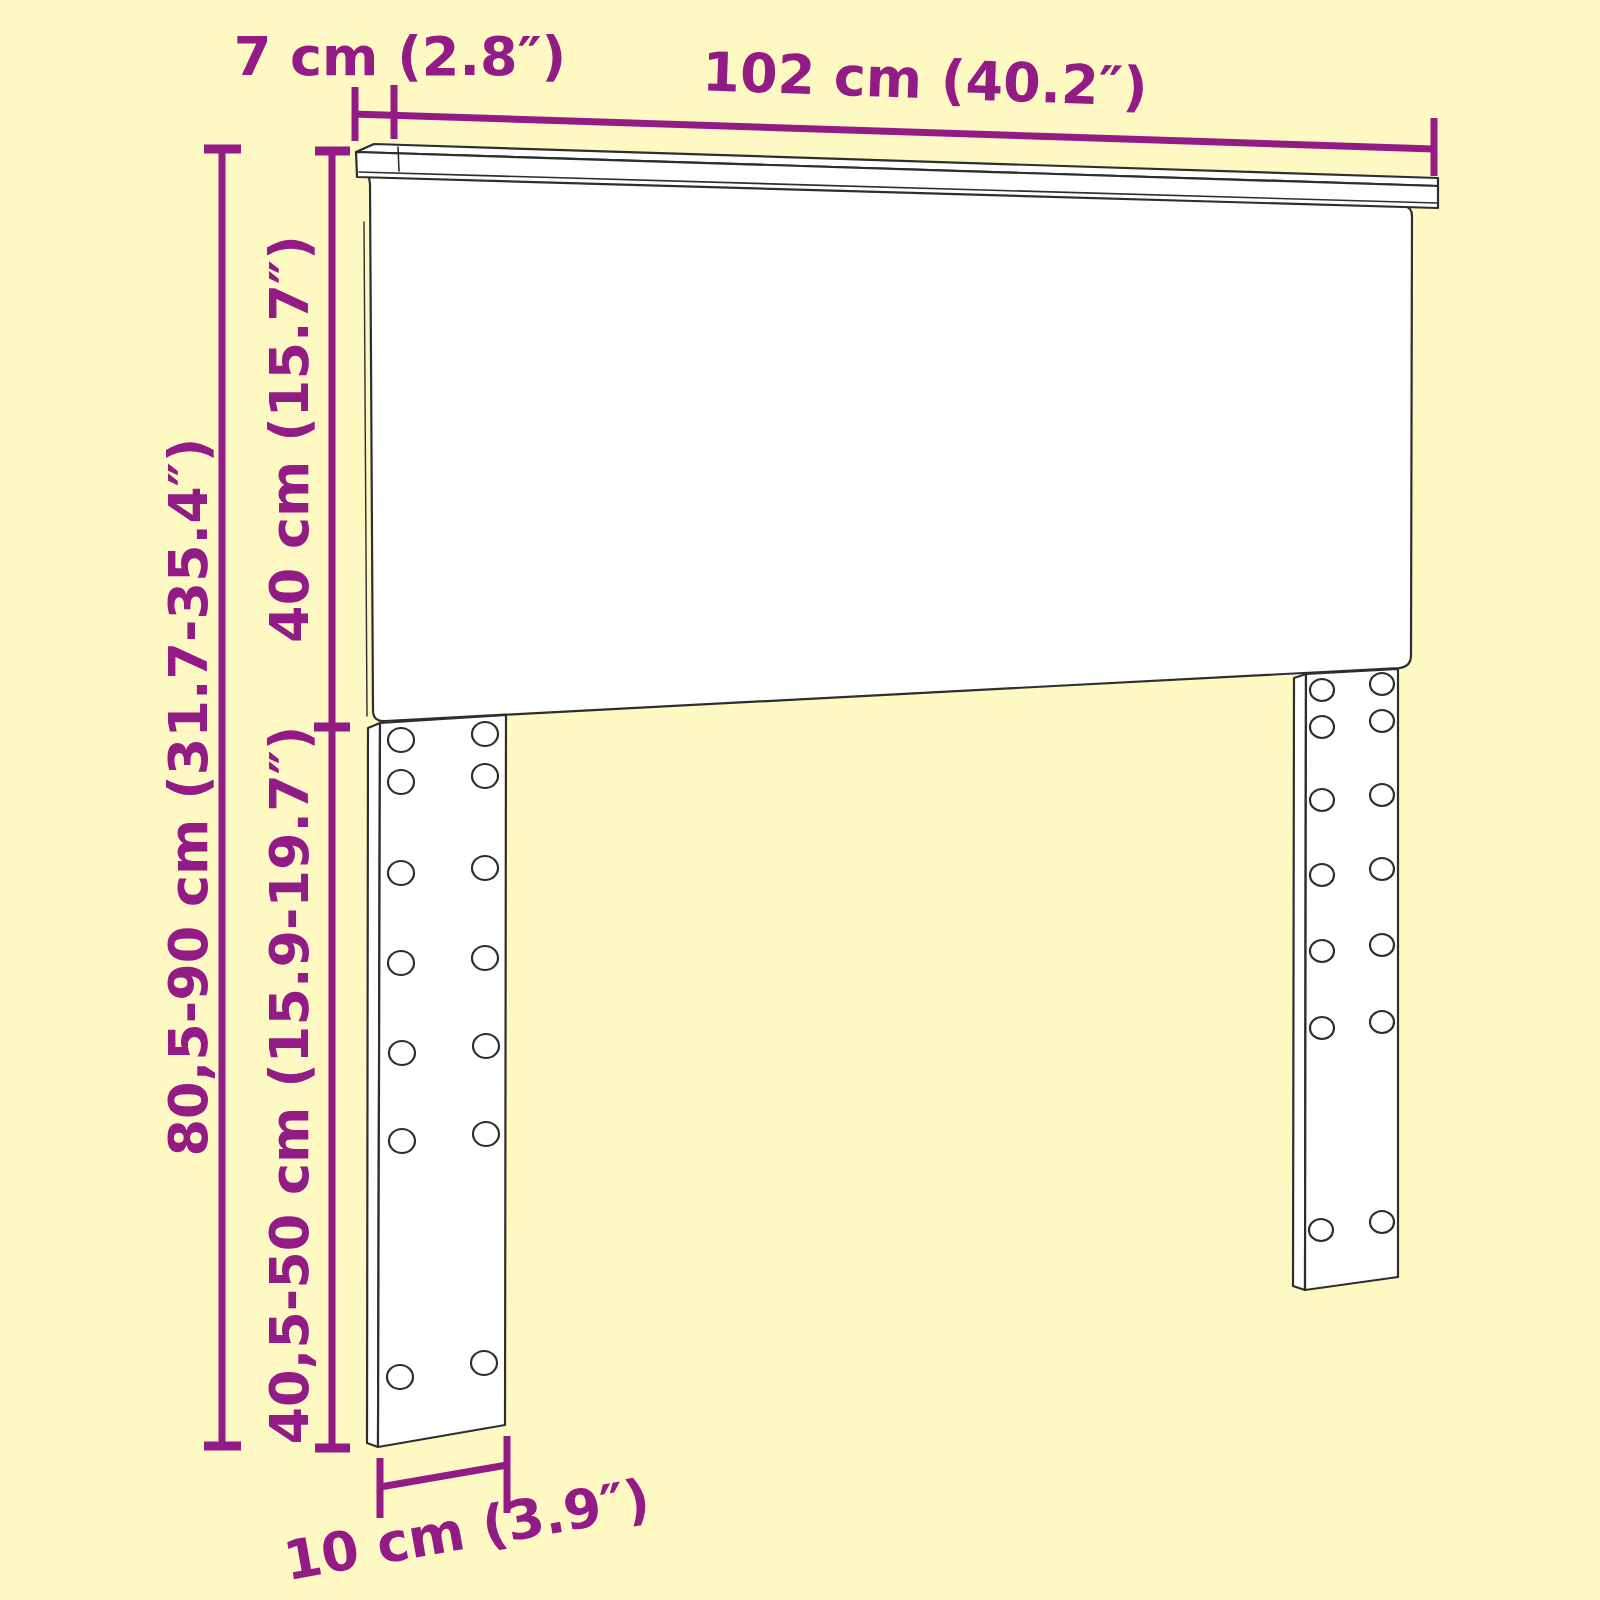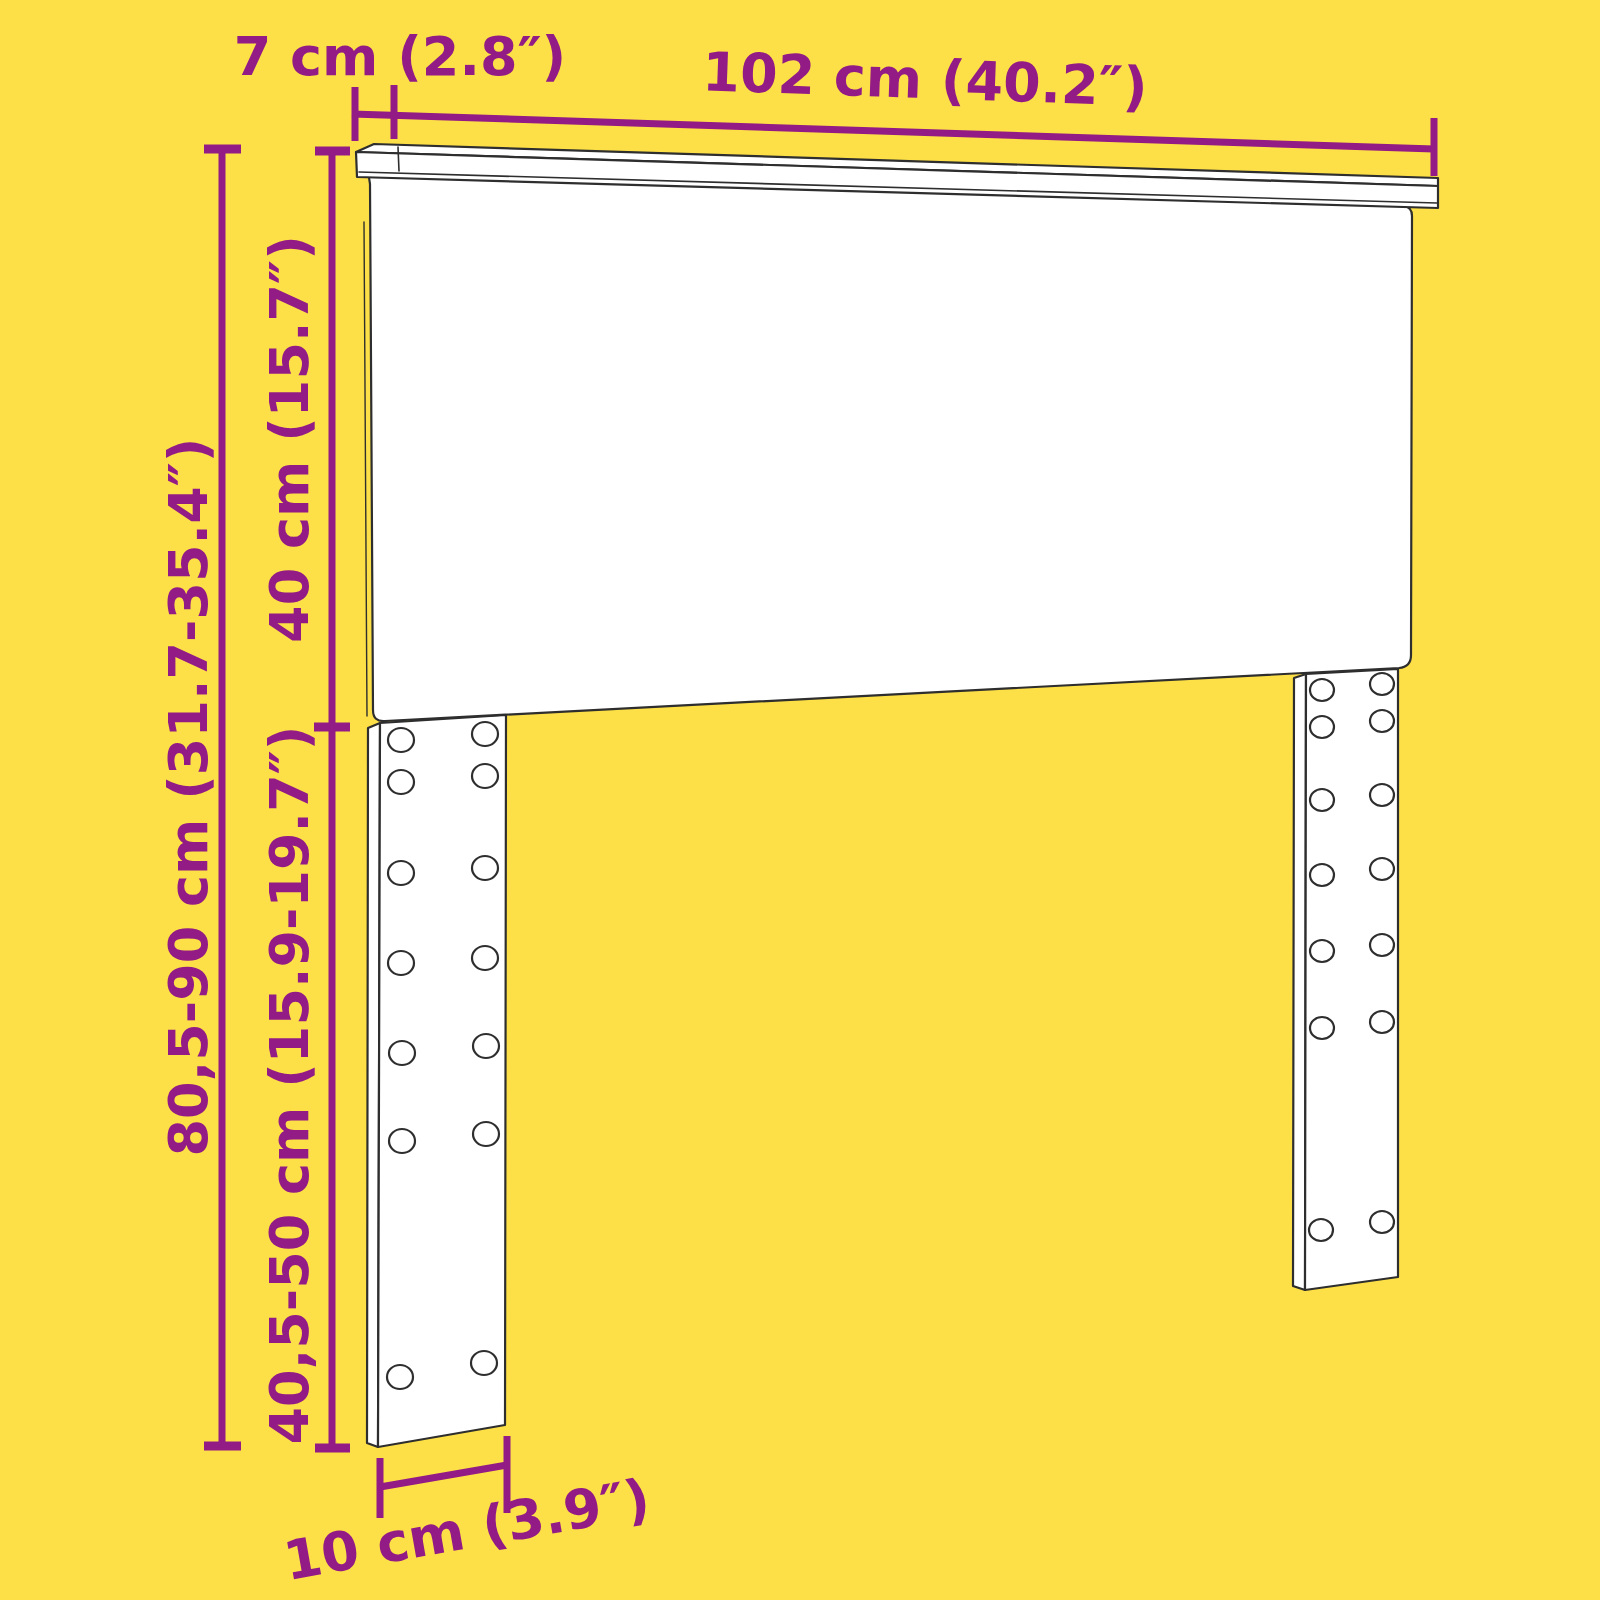--- a/index.html
+++ b/index.html
@@ -3,21 +3,21 @@
 <meta charset="utf-8">
 <style>
   html, body {
     margin: 0;
     padding: 0;
     background: #ffffff;
   }
   .stage {
     width: 1600px;
     height: 1600px;
-    background: #fde047;
+    background: #fef9c3;
     position: relative;
   }
   svg {
     display: block;
   }
   .dim-text {
     font-family: "DejaVu Sans", "Liberation Sans", sans-serif;
     font-weight: 700;
     font-size: 54px;
   }

